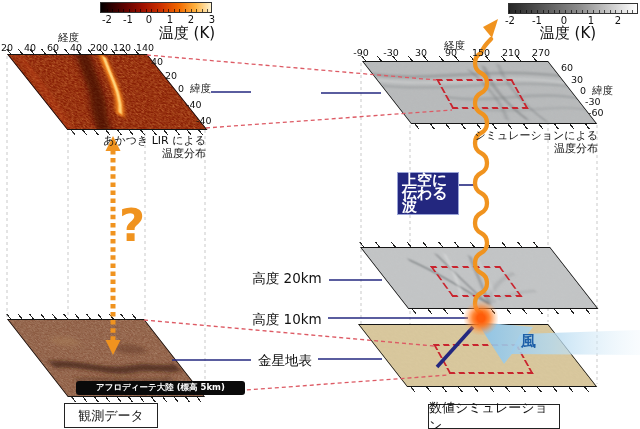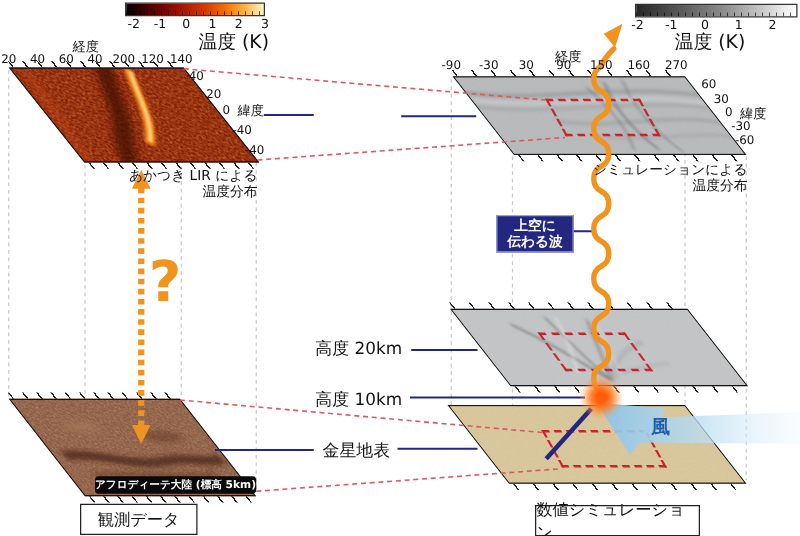--- a/index.html
+++ b/index.html
@@ -33,26 +33,26 @@
   #r20 {left:430px;top:266px;width:70px;height:31px;transform:skewX(36deg);}
   #rtan{left:433px;top:344px;width:84px;height:30px;transform:skewX(29deg);}
   
   svg.layer{position:absolute;left:0;top:0;pointer-events:none;}
   
   .tick{position:absolute;font-size:9.5px;transform:translateX(-50%);}
   .tickL{position:absolute;font-size:9.5px;}
   .axname{position:absolute;font-size:10.5px;}
   .alt{position:absolute;font-size:13.5px;text-align:center;}
   .cap{position:absolute;font-size:11px;text-align:right;line-height:13px;}
-  .navybox{position:absolute;background:#23277f;color:#fff;font-size:11px;font-weight:bold;
-           text-align:center;line-height:13px;padding:1px 4px;border:1px solid #9aa4d6;}
+  .navybox{position:absolute;background:#23277f;color:#fff;font-size:15px;font-weight:bold;
+           text-align:left;line-height:13px;padding:1px 4px;border:1px solid #9aa4d6;}
   .frame{position:absolute;background:#fff;border:1.4px solid #222;font-size:13px;
          display:flex;align-items:center;justify-content:center;}
   #aphro{position:absolute;background:#0a0a0a;color:#fff;font-size:8.5px;font-weight:bold;
-         padding:1px 0;border-radius:3px;}
+         padding:1px 20px;border-radius:3px;}
   #qmark{position:absolute;color:#f0931f;font-size:45px;font-weight:800;line-height:40px;}
   #glow{position:absolute;left:464px;top:301px;width:34px;height:34px;
         background:radial-gradient(circle,rgba(255,92,10,1) 0 16%,rgba(255,120,30,.9) 34%,rgba(255,150,70,.38) 58%,rgba(255,170,90,0) 74%);}
   #wind-label{position:absolute;left:521px;top:332px;font-size:15px;font-weight:bold;color:#1d5fa8;}
 </style>
 </head>
 <body>
 
 <div id="stage">
 
@@ -294,21 +294,21 @@
     <div>あかつき LIR による</div>
     <div>温度分布</div>
   </div>
 
   <span class="axname abs" style="left:444px;top:39px;z-index:5">経度</span>
   <span class="tick" style="left:361px;top:47px;z-index:5">-90</span>
   <span class="tick" style="left:391px;top:47px;z-index:5">-30</span>
   <span class="tick" style="left:421px;top:47px;z-index:5">30</span>
   <span class="tick" style="left:451px;top:47px;z-index:5">90</span>
   <span class="tick" style="left:481px;top:47px;z-index:5">150</span>
-  <span class="tick" style="left:511px;top:47px;z-index:5">160</span>
+  <span class="tick" style="left:511px;top:47px;z-index:5">210</span>
   <span class="tick" style="left:541px;top:47px;z-index:5">270</span>
   <span class="tickL" style="left:561px;top:62px;z-index:5">60</span>
   <span class="tickL" style="left:571px;top:74px;z-index:5">30</span>
   <span class="tickL" style="left:580px;top:85px;z-index:5">0</span>
   <span class="tickL" style="left:585px;top:96px;z-index:5">-30</span>
   <span class="tickL" style="left:588px;top:107px;z-index:5">-60</span>
   <span class="axname abs" style="left:592px;top:84px;z-index:5">緯度</span>
   <div class="cap" style="left:470px;top:129px;width:128px;z-index:5">
     <div>シミュレーションによる</div>
     <div>温度分布</div>

